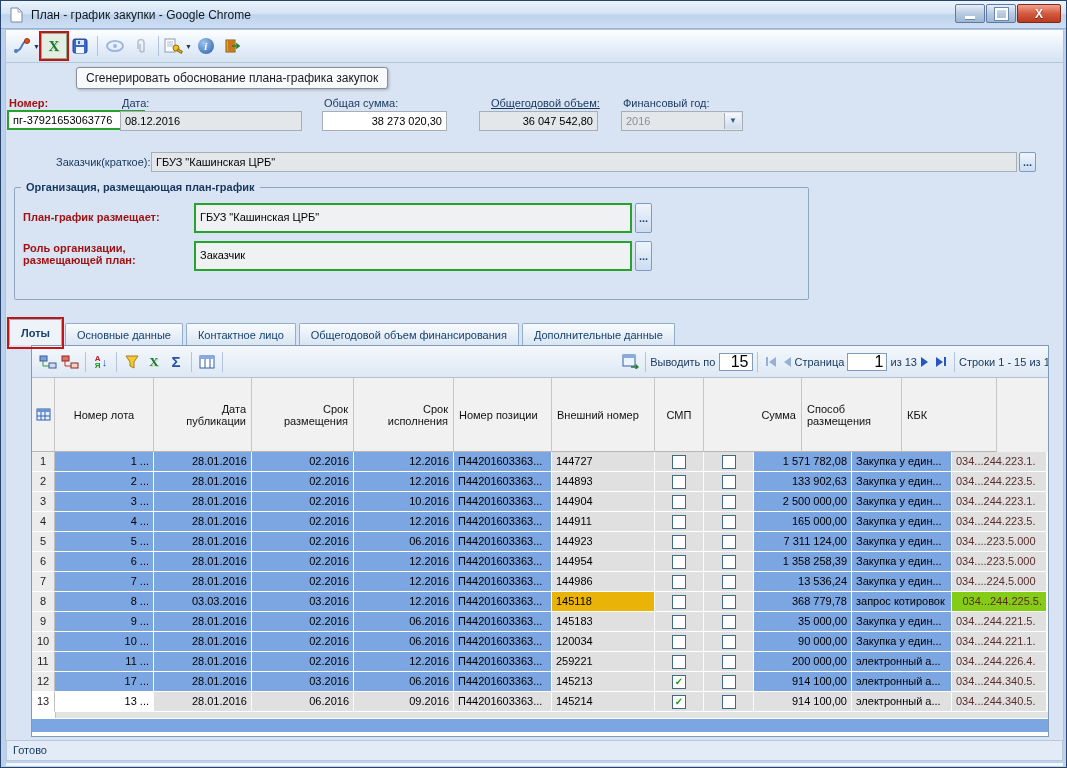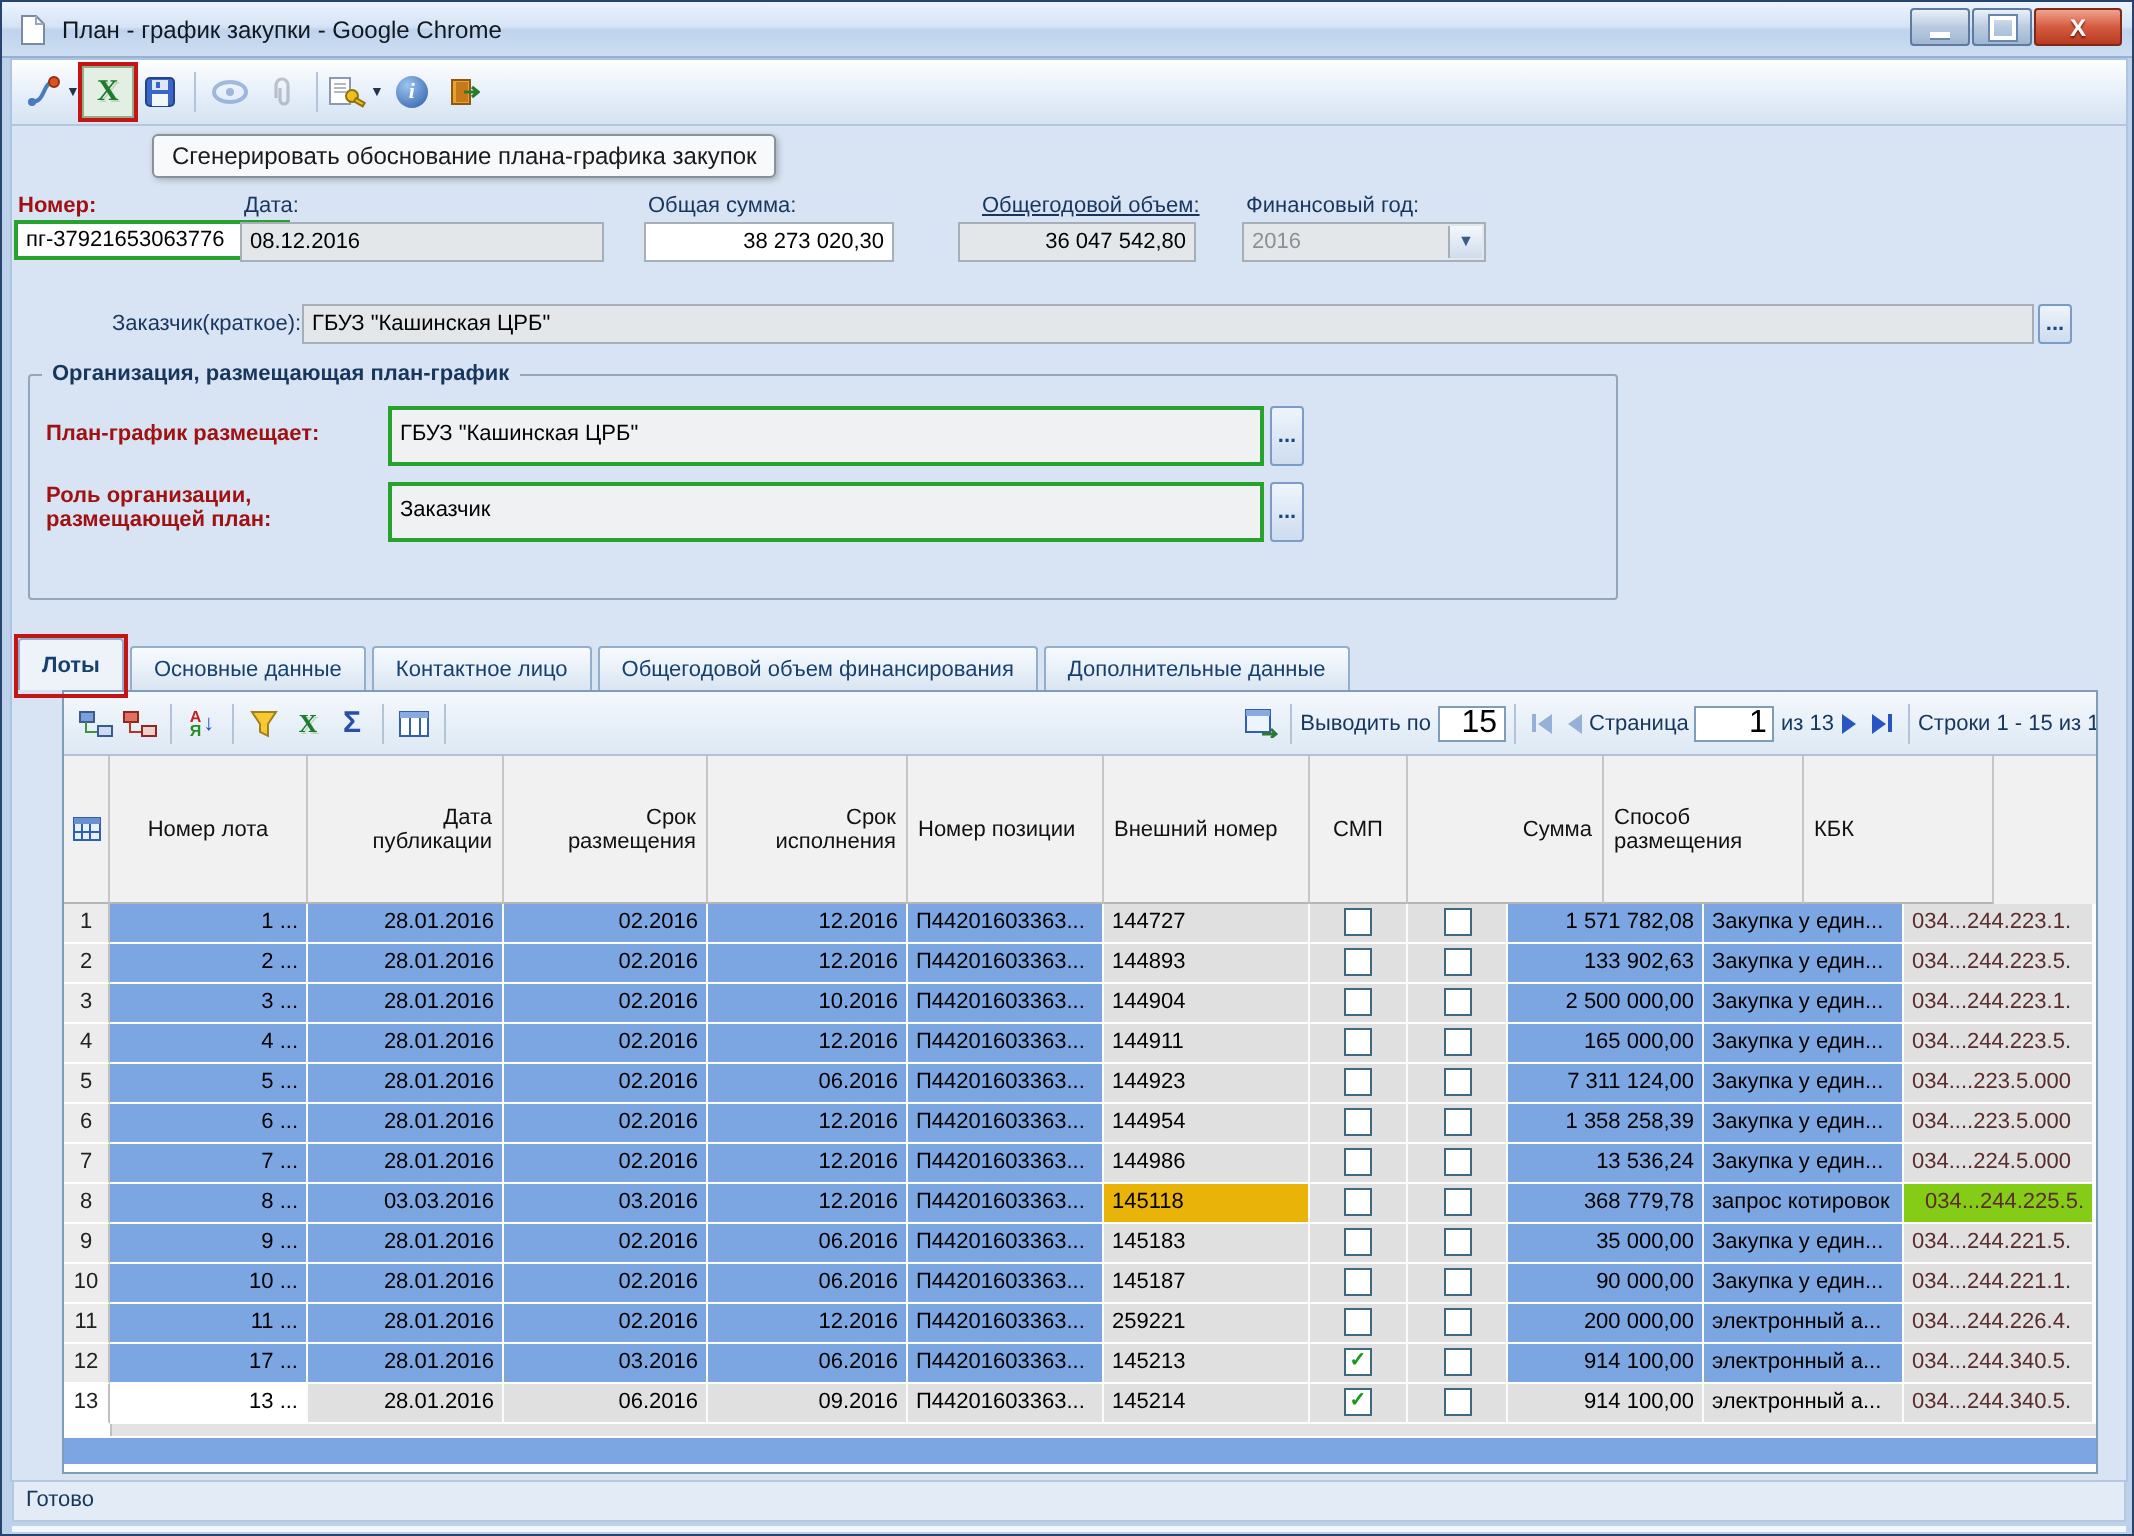--- a/index.html
+++ b/index.html
@@ -459,21 +459,21 @@
           <div class="gcell" style="width: 100px; text-align: left; background: rgb(124, 166, 226);">Закупка у един...</div>
           <div class="gcell kbk" style="width: 95px; text-align: left; background: rgb(224, 224, 224);">034...244.221.5.</div>
         </div>
         <div class="grow">
           <div class="gcell gut">10</div>
           <div class="gcell" style="width: 99px; text-align: right; background: rgb(124, 166, 226);">10 ...</div>
           <div class="gcell" style="width: 98px; text-align: right; background: rgb(124, 166, 226);">28.01.2016</div>
           <div class="gcell" style="width: 102px; text-align: right; background: rgb(124, 166, 226);">02.2016</div>
           <div class="gcell" style="width: 100px; text-align: right; background: rgb(124, 166, 226);">06.2016</div>
           <div class="gcell" style="width: 98px; text-align: left; background: rgb(124, 166, 226);">П44201603363...</div>
-          <div class="gcell" style="width: 103px; text-align: left; background: rgb(224, 224, 224);">145187</div>
+          <div class="gcell" style="width: 103px; text-align: left; background: rgb(224, 224, 224);">120034</div>
           <div class="gcell" style="width: 49px; text-align: center; background: rgb(224, 224, 224);"><span class="cb"></span></div>
           <div class="gcell" style="width: 50px; text-align: center; background: rgb(224, 224, 224);"><span class="cb"></span></div>
           <div class="gcell" style="width: 98px; text-align: right; background: rgb(124, 166, 226);">90 000,00</div>
           <div class="gcell" style="width: 100px; text-align: left; background: rgb(124, 166, 226);">Закупка у един...</div>
           <div class="gcell kbk" style="width: 95px; text-align: left; background: rgb(224, 224, 224);">034...244.221.1.</div>
         </div>
         <div class="grow">
           <div class="gcell gut">11</div>
           <div class="gcell" style="width: 99px; text-align: right; background: rgb(124, 166, 226);">11 ...</div>
           <div class="gcell" style="width: 98px; text-align: right; background: rgb(124, 166, 226);">28.01.2016</div>

